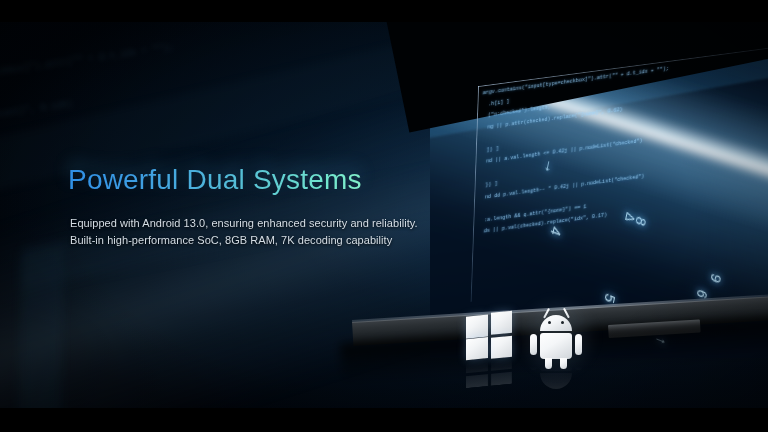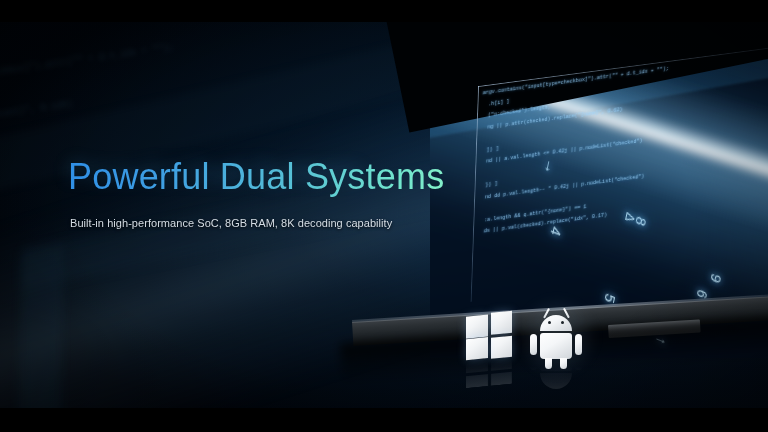--- a/index.html
+++ b/index.html
@@ -286,22 +286,22 @@
     transform: rotate(-3.5deg);
     transform-origin: 0 0;
     background: linear-gradient(180deg, rgba(0,0,0,0.85), rgba(0,0,0,0));
     filter: blur(5px);
   }
 
   
   .title {
     position: absolute;
     left: 68px;
-    top: 156px;
-    font-size: 36px;
+    top: 164px;
+    font-size: 28px;
     font-weight: 400;
     letter-spacing: 0.2px;
     background: linear-gradient(96deg, #2f8fe6 0%, #3f9fe2 26%, #55bed6 58%, #72e6cd 88%, #84efc9 100%);
     -webkit-background-clip: text;
     background-clip: text;
     color: transparent;
     -webkit-text-fill-color: transparent;
     white-space: nowrap;
   }
   .title-glow {
@@ -511,21 +511,22 @@
   <div class="base-band-lip"></div>
   <div class="base-band-port"></div>
   <div class="base-shadow"></div>
 
   <div class="vignette"></div>
 
   <div class="title-glow">Powerful Dual Systems</div>
   <div class="title">Powerful Dual Systems</div>
 
   <div class="body-lines">
-    <div class="line">Built-in high-performance SoC, 8GB RAM, 8K decoding capability</div>
+    <div class="line">Equipped with Android 13.0, ensuring enhanced security and reliability.</div>
+    <div class="line">Built-in high-performance SoC, 8GB RAM, 7K decoding capability</div>
   </div>
 
   <div class="logos">
     <div class="and-glow"></div>
 
     <div class="win-logo">
       <div class="win-pane tl"></div>
       <div class="win-pane tr"></div>
       <div class="win-pane bl"></div>
       <div class="win-pane br"></div>

